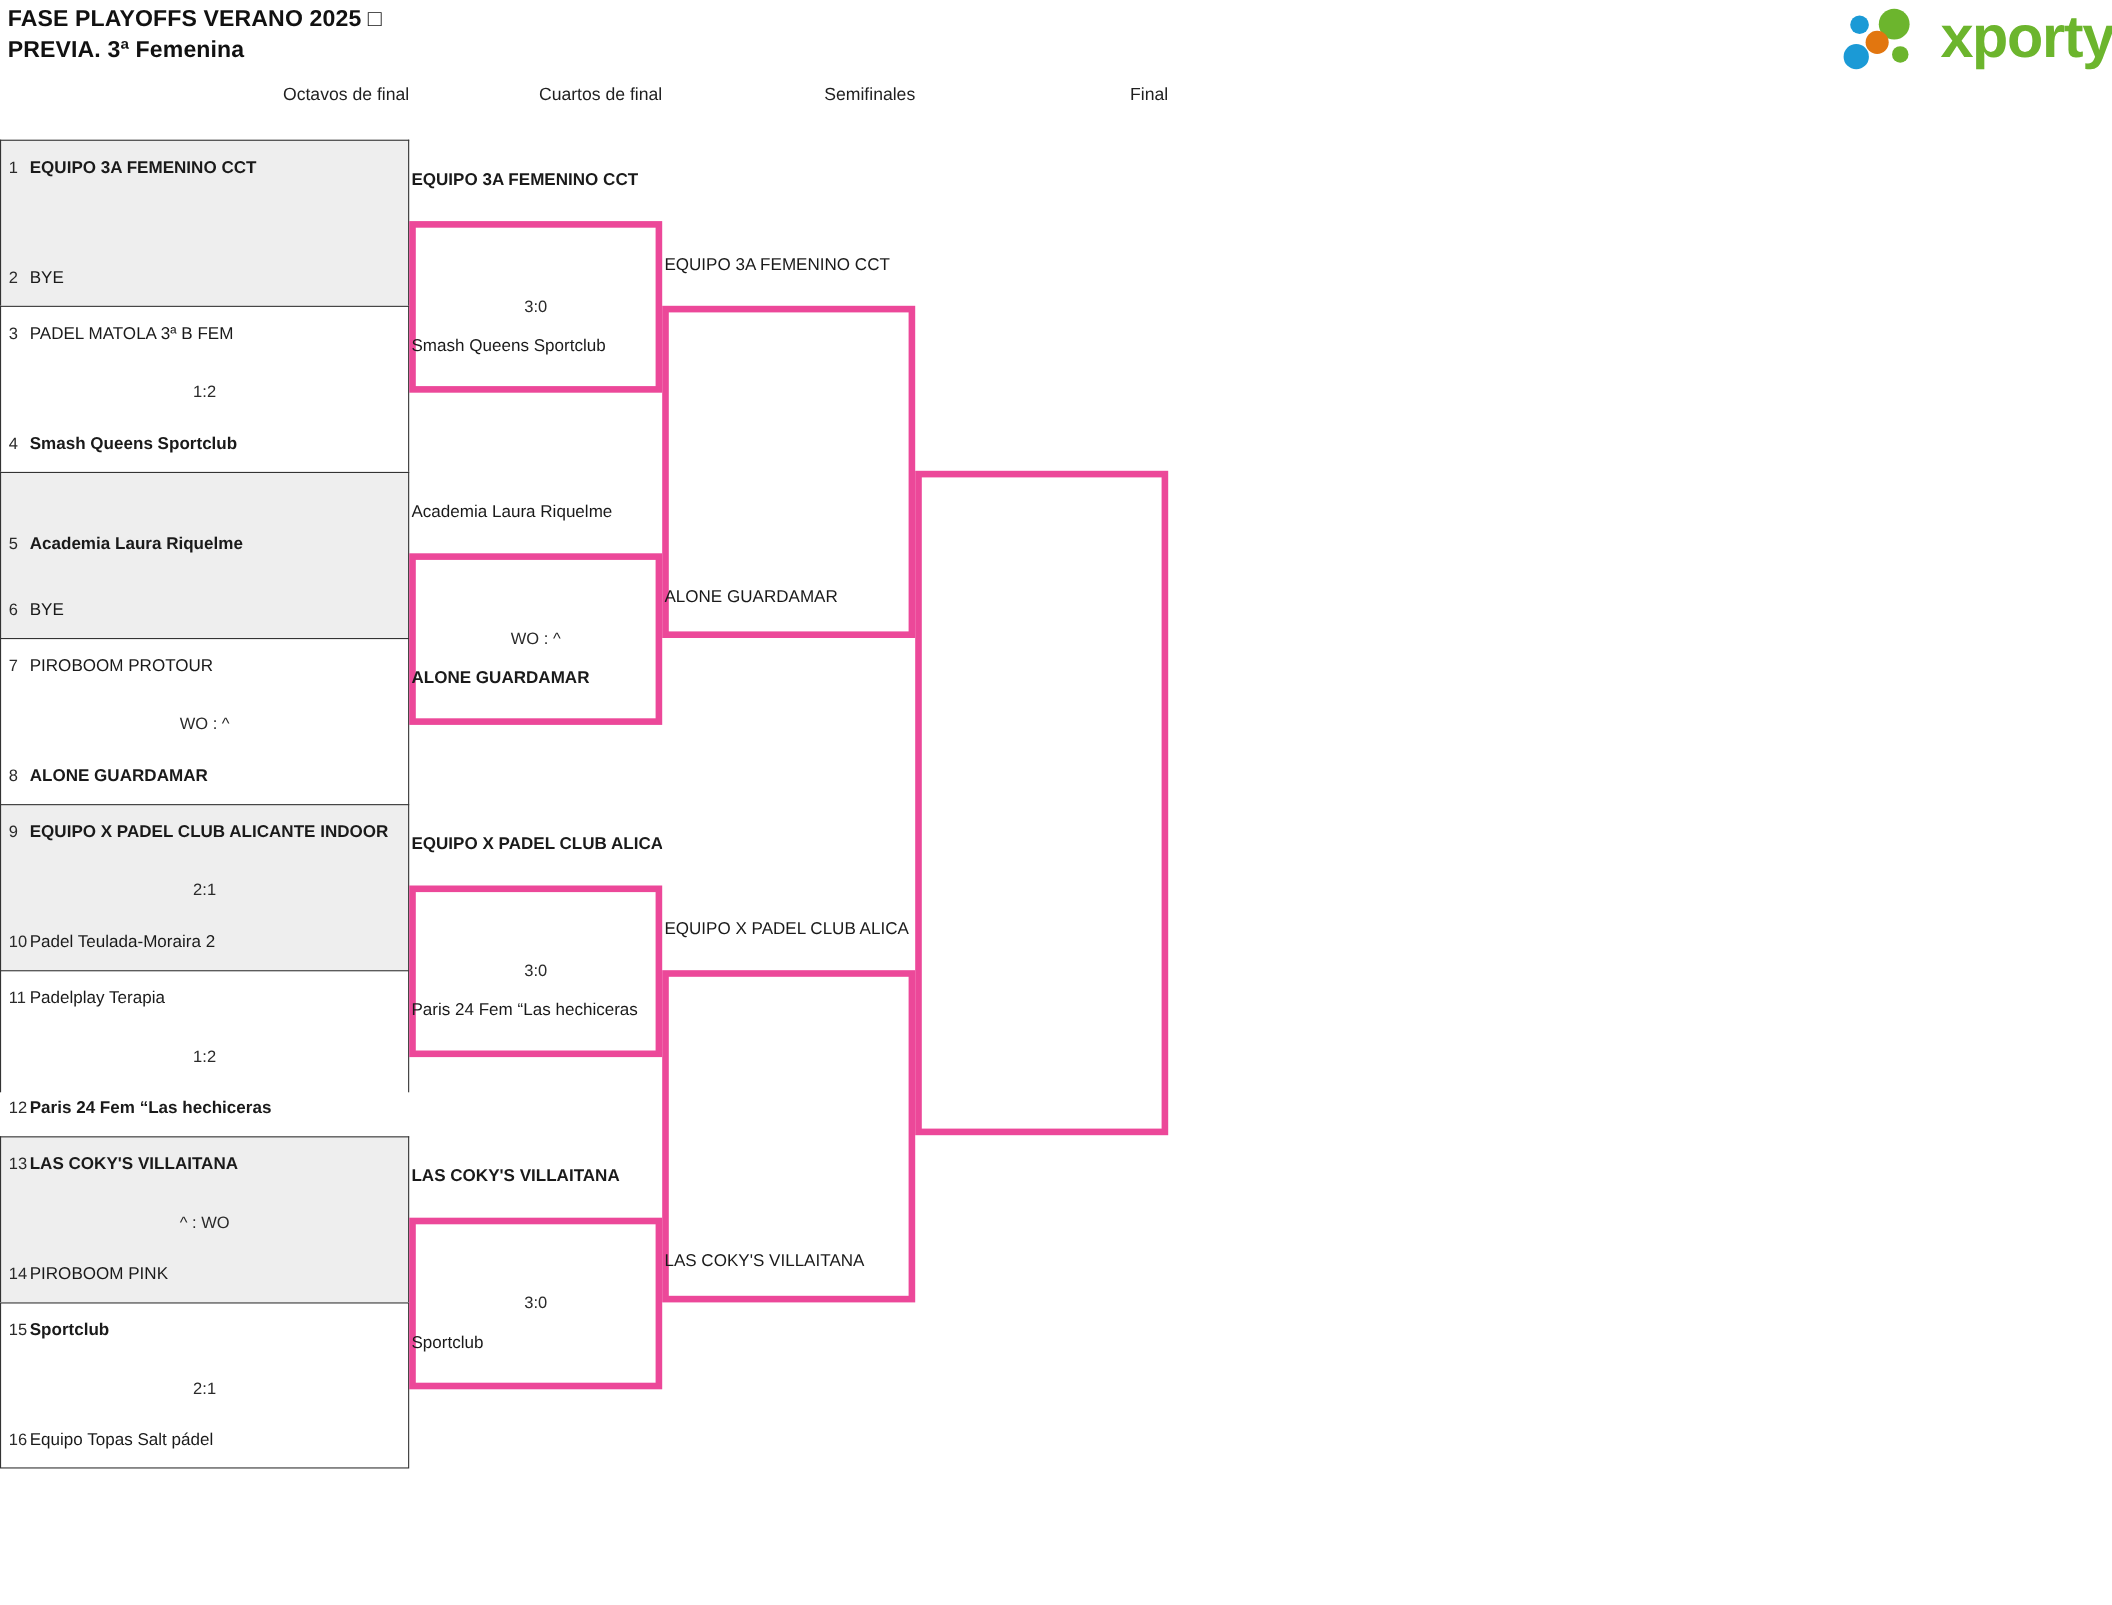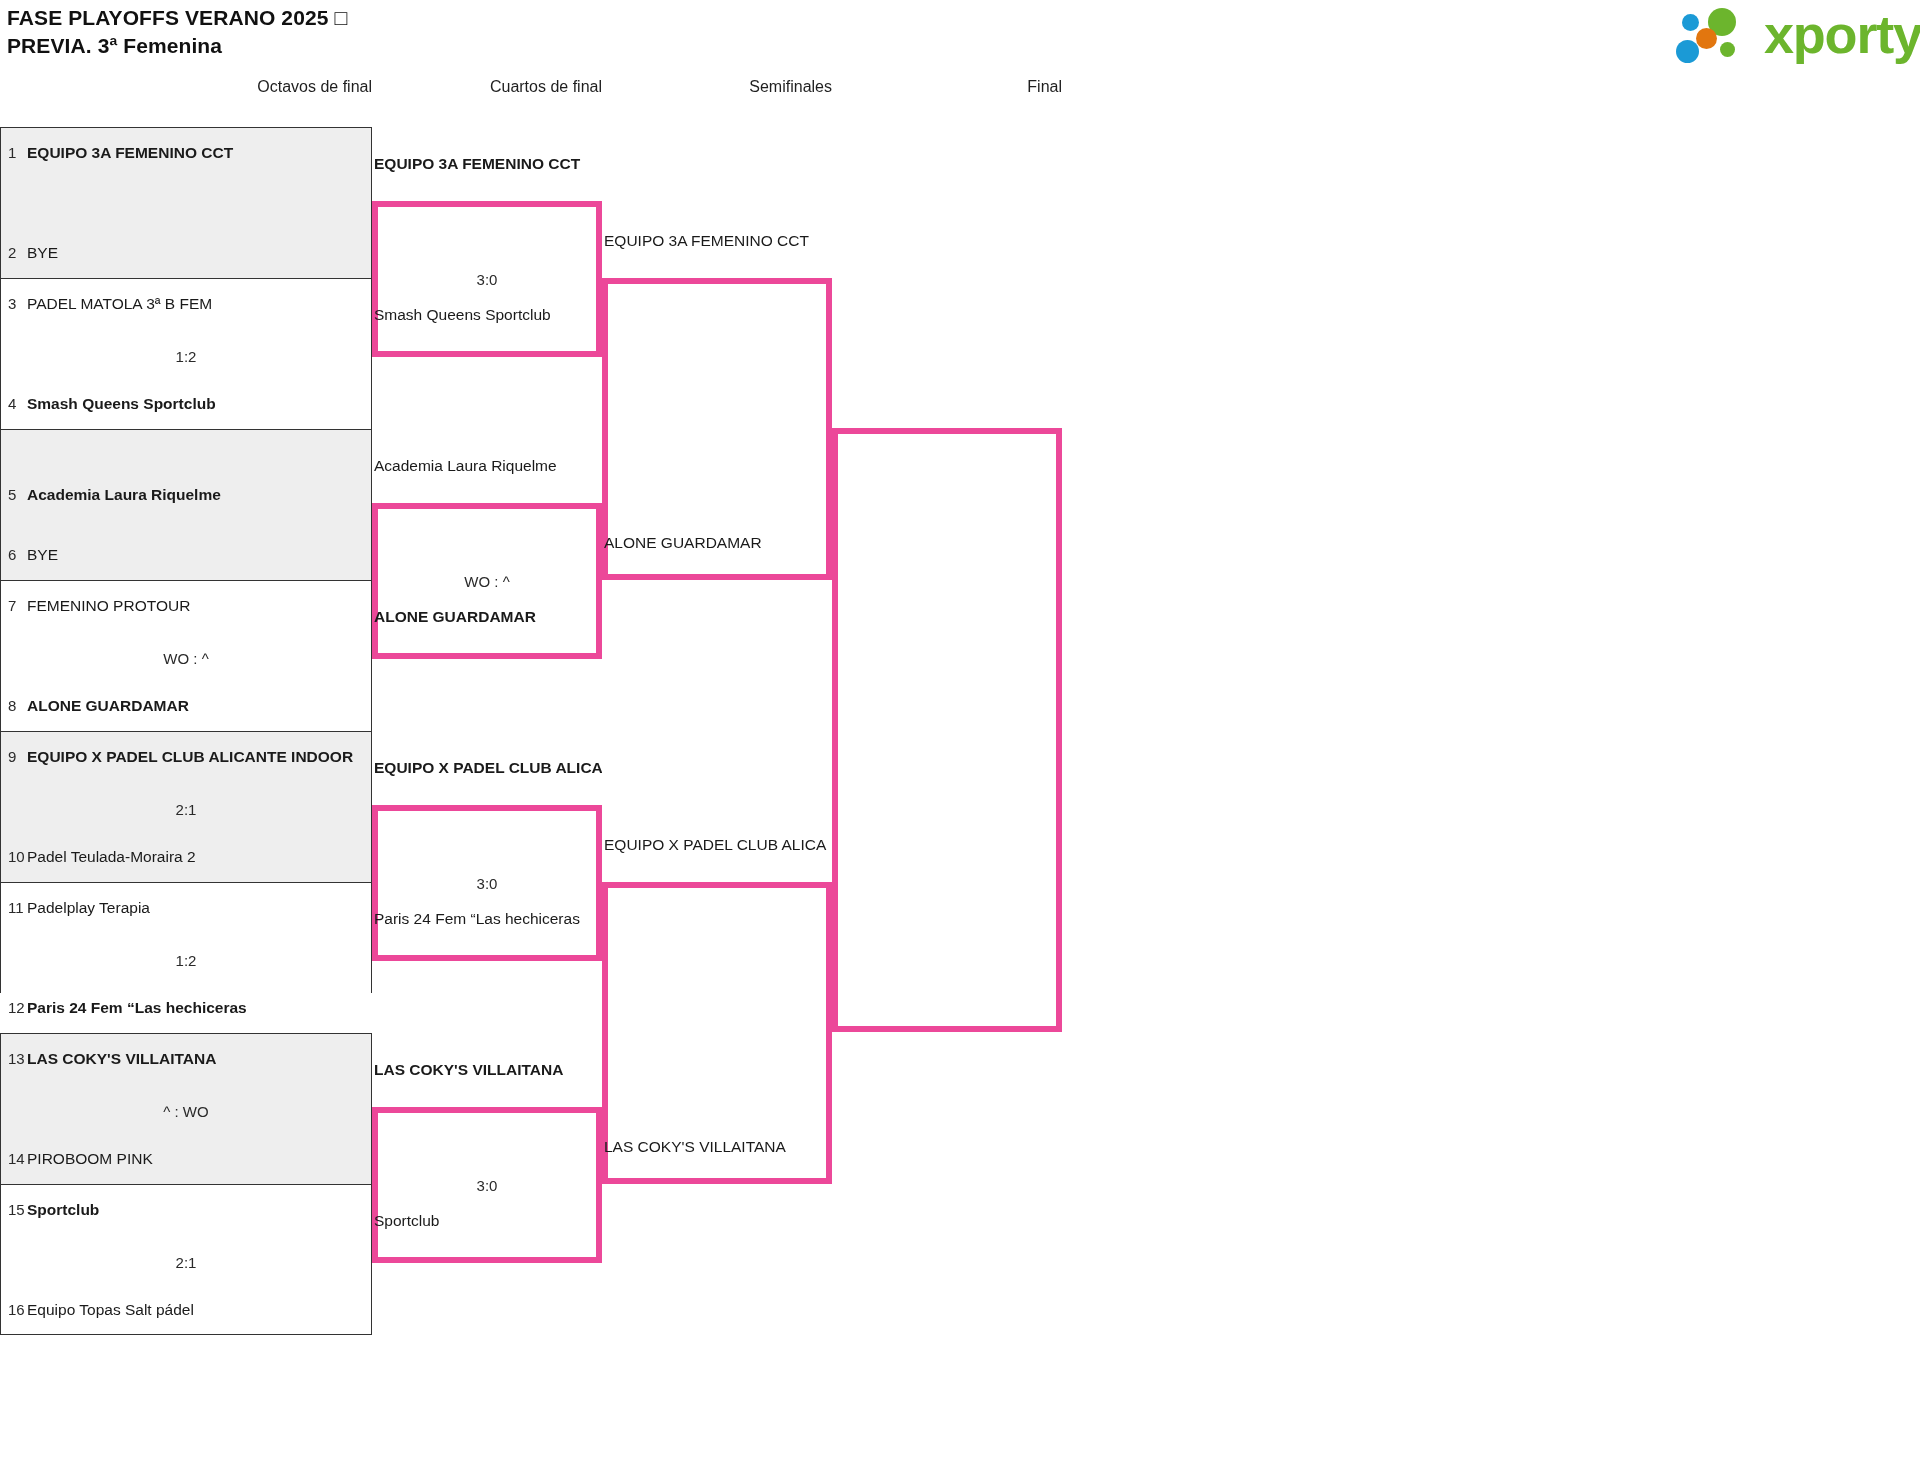--- a/index.html
+++ b/index.html
@@ -138,21 +138,21 @@
       <span class="seed">5</span><span class="nm">Academia Laura Riquelme</span>
     </div>
     <div class="r1score" style="top:69px;"></div>
     <div class="slot" style="top:116px;">
       <span class="seed">6</span><span class="nm">BYE</span>
     </div>
   </div>
 
   <div class="r1pair plain" style="top:580px; height:151px;">
     <div class="slot" style="top:16px;">
-      <span class="seed">7</span><span class="nm">FEMENINO PROTOUR</span>
+      <span class="seed">7</span><span class="nm">PIROBOOM PROTOUR</span>
     </div>
     <div class="r1score" style="top:69px;">WO : ^</div>
     <div class="slot win" style="top:116px;">
       <span class="seed">8</span><span class="nm">ALONE GUARDAMAR</span>
     </div>
   </div>
 
   <div class="r1pair shade" style="top:731px; height:151px;">
     <div class="slot win" style="top:16px;">
       <span class="seed">9</span><span class="nm">EQUIPO X PADEL CLUB ALICANTE INDOOR</span>

